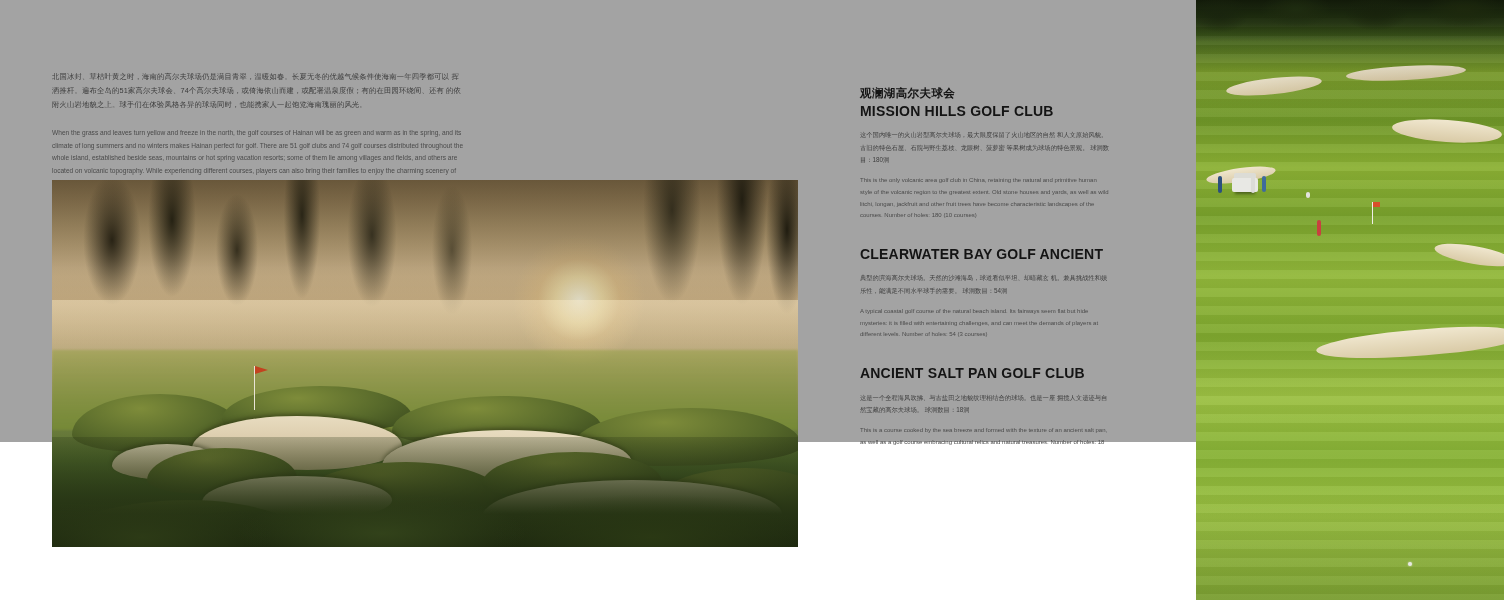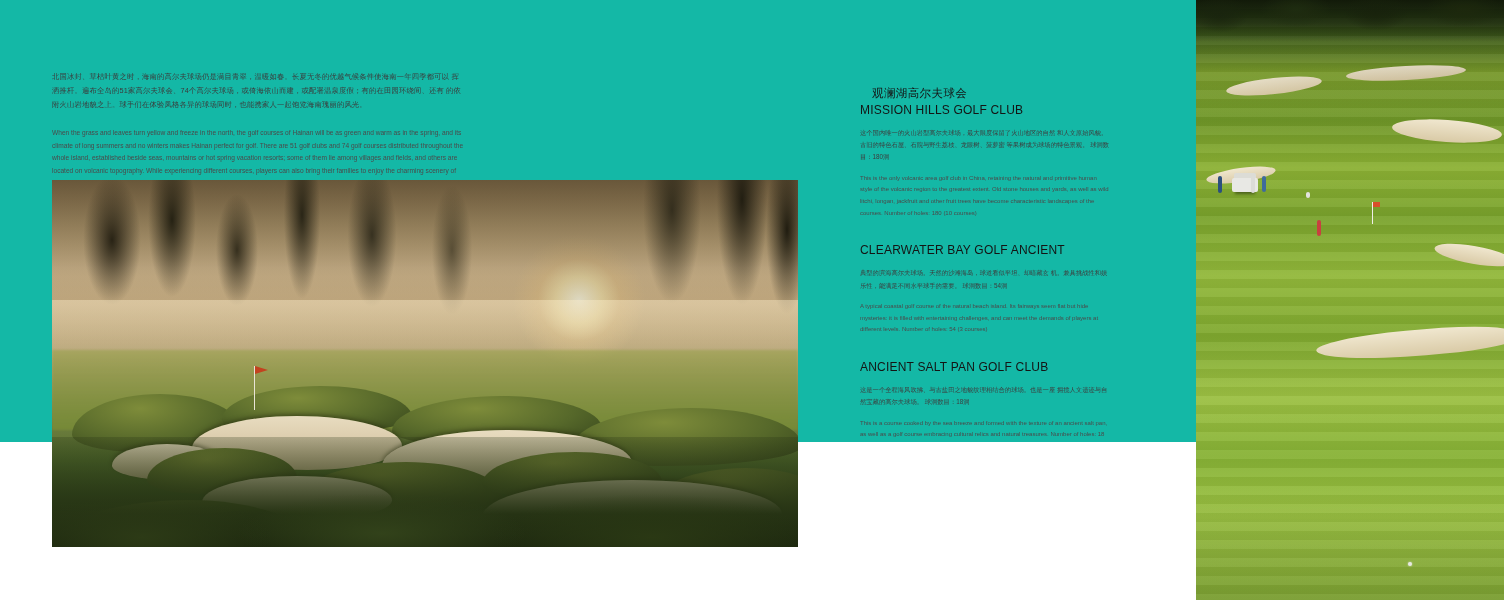--- a/index.html
+++ b/index.html
@@ -6,21 +6,21 @@
   html, body {
     margin: 0; padding: 0;
     width: 1504px; height: 600px;
     background: #ffffff;
     font-family: "Liberation Sans", sans-serif;
     overflow: hidden;
   }
   #page {
     position: relative;
     width: 1504px; height: 442px;
-    background: #14b8a6;
+    background: #a3a3a3;
   }
 
   
   .left-col {
     position: absolute;
     left: 52px; top: 70px;
     width: 748px;
   }
   .intro-cn {
     font-size: 7.3px;
@@ -131,29 +131,29 @@
 
   
   .mid-col {
     position: absolute;
     left: 860px; top: 86px;
     width: 250px;
   }
   .club { margin-bottom: 24px; }
   .club-name-cn {
     font-size: 11.5px;
-    font-weight: normal;
+    font-weight: bold;
     color: #141414;
     letter-spacing: 0.4px;
-    margin: 0 0 2px 12px;
+    margin: 0 0 2px 0;
     line-height: 1.3;
   }
   .club-name-en {
-    font-size: 12px;
-    font-weight: normal;
+    font-size: 14px;
+    font-weight: bold;
     color: #141414;
     letter-spacing: 0.2px;
     margin: 0 0 9px 0;
     line-height: 1.25;
   }
   .club-desc-cn {
     font-size: 6.3px;
     line-height: 1.95;
     color: #3d3d3d;
     margin: 0 0 9px 0;

